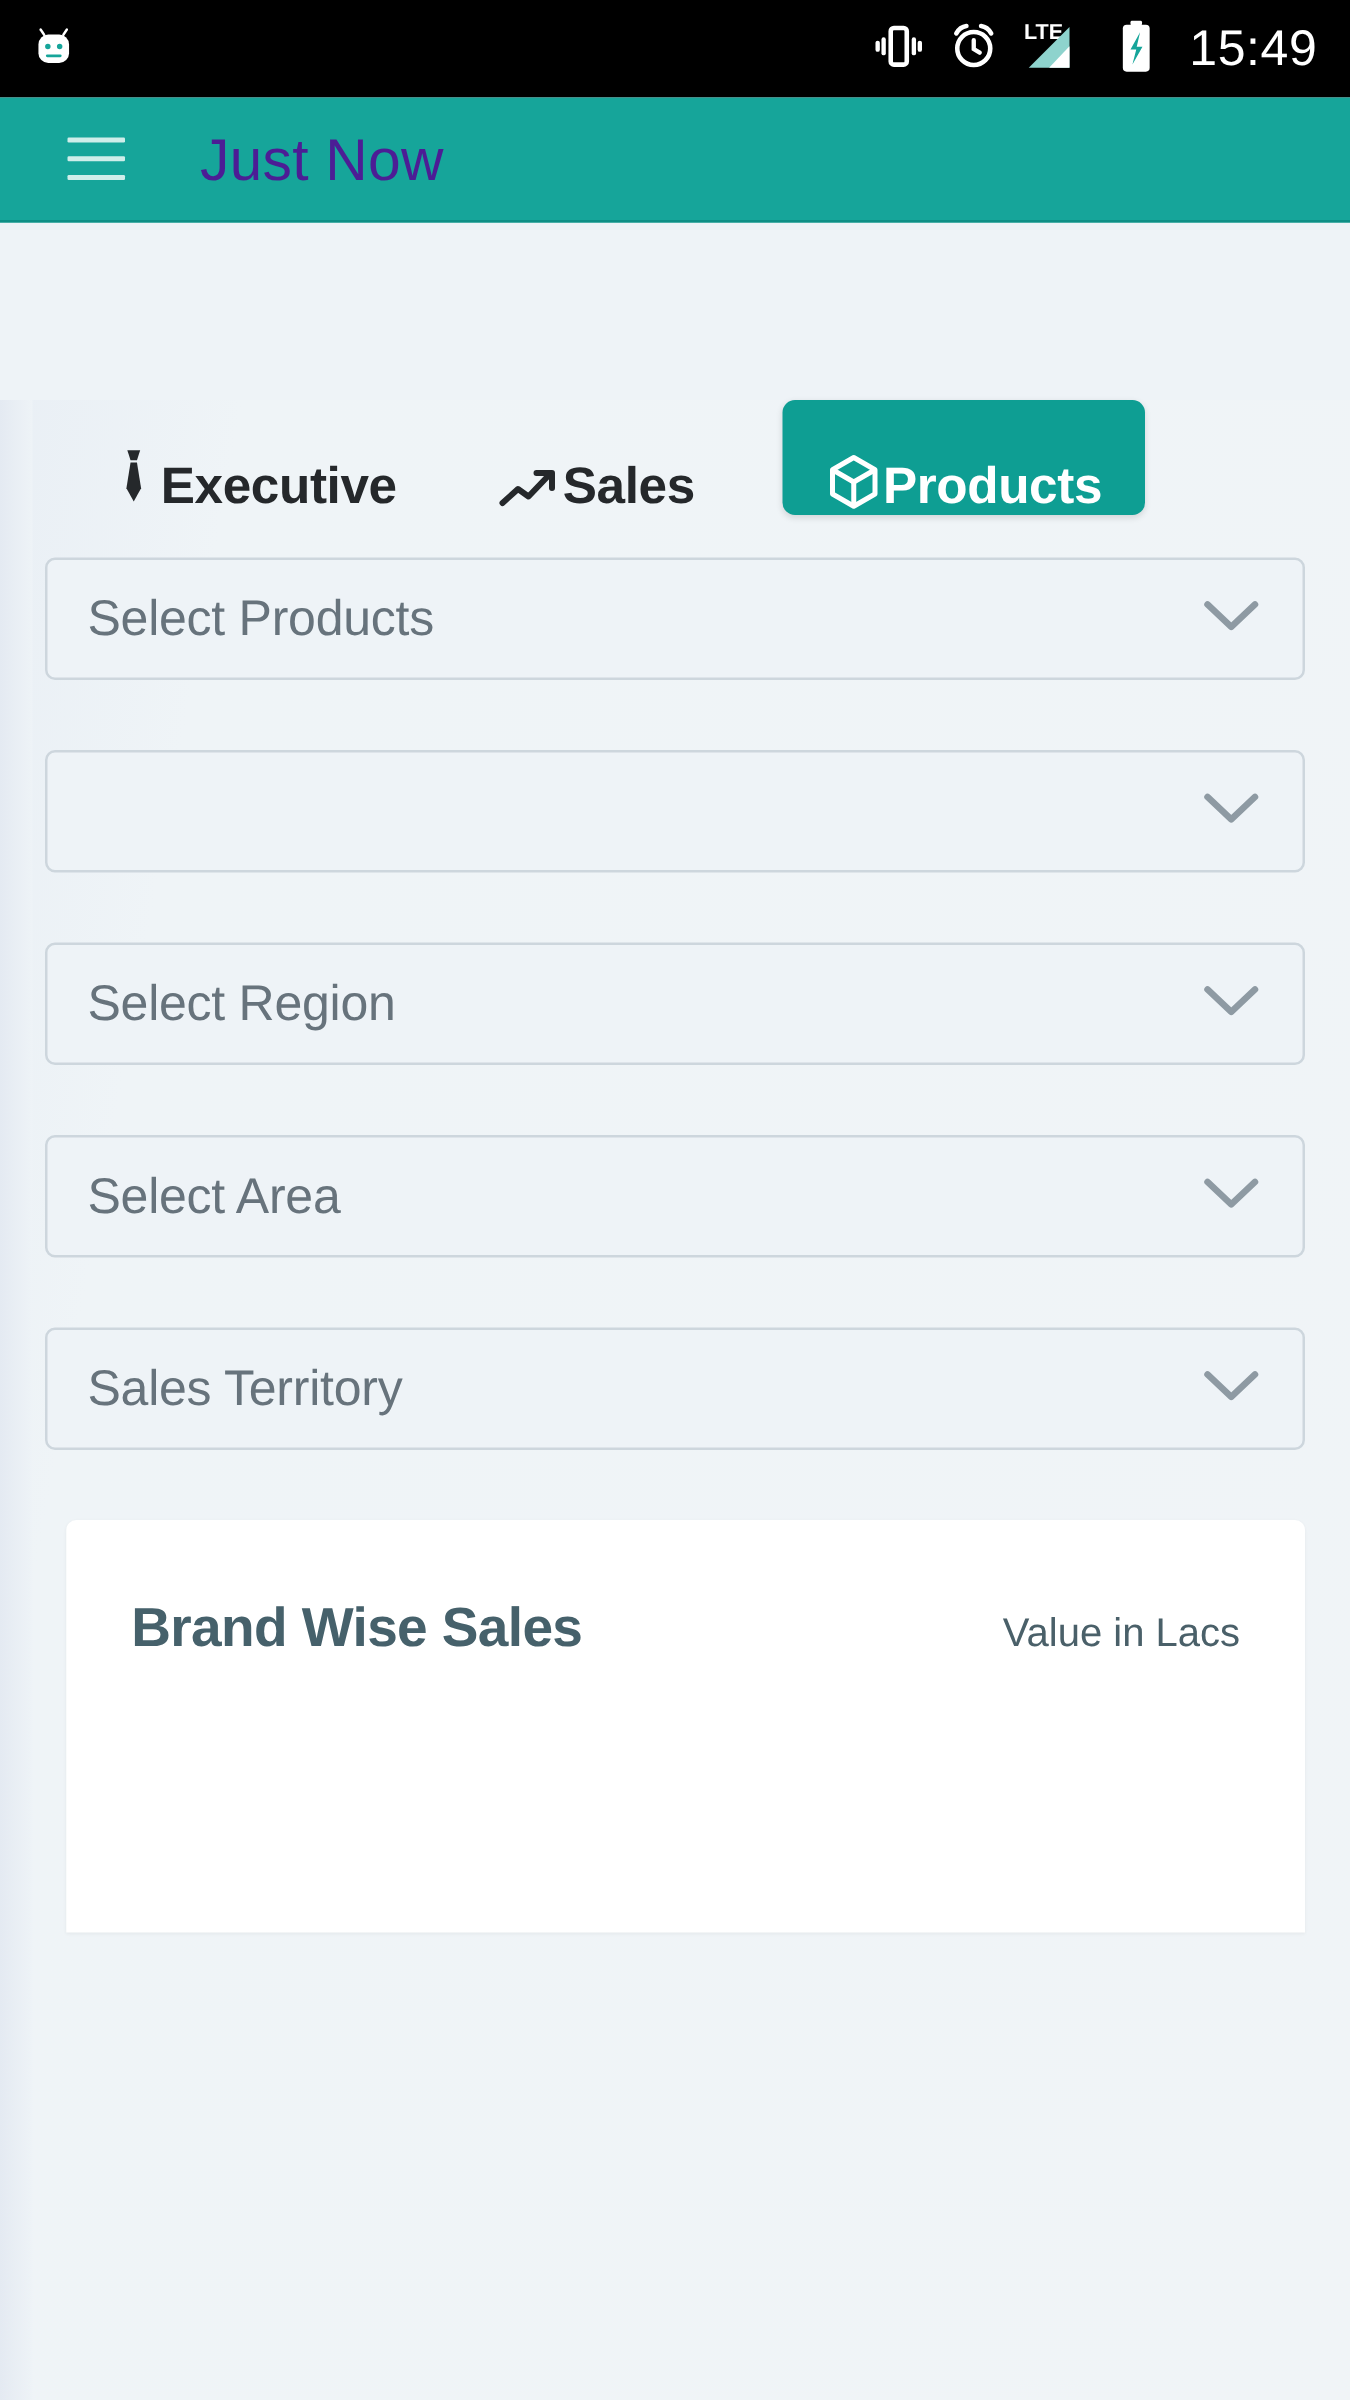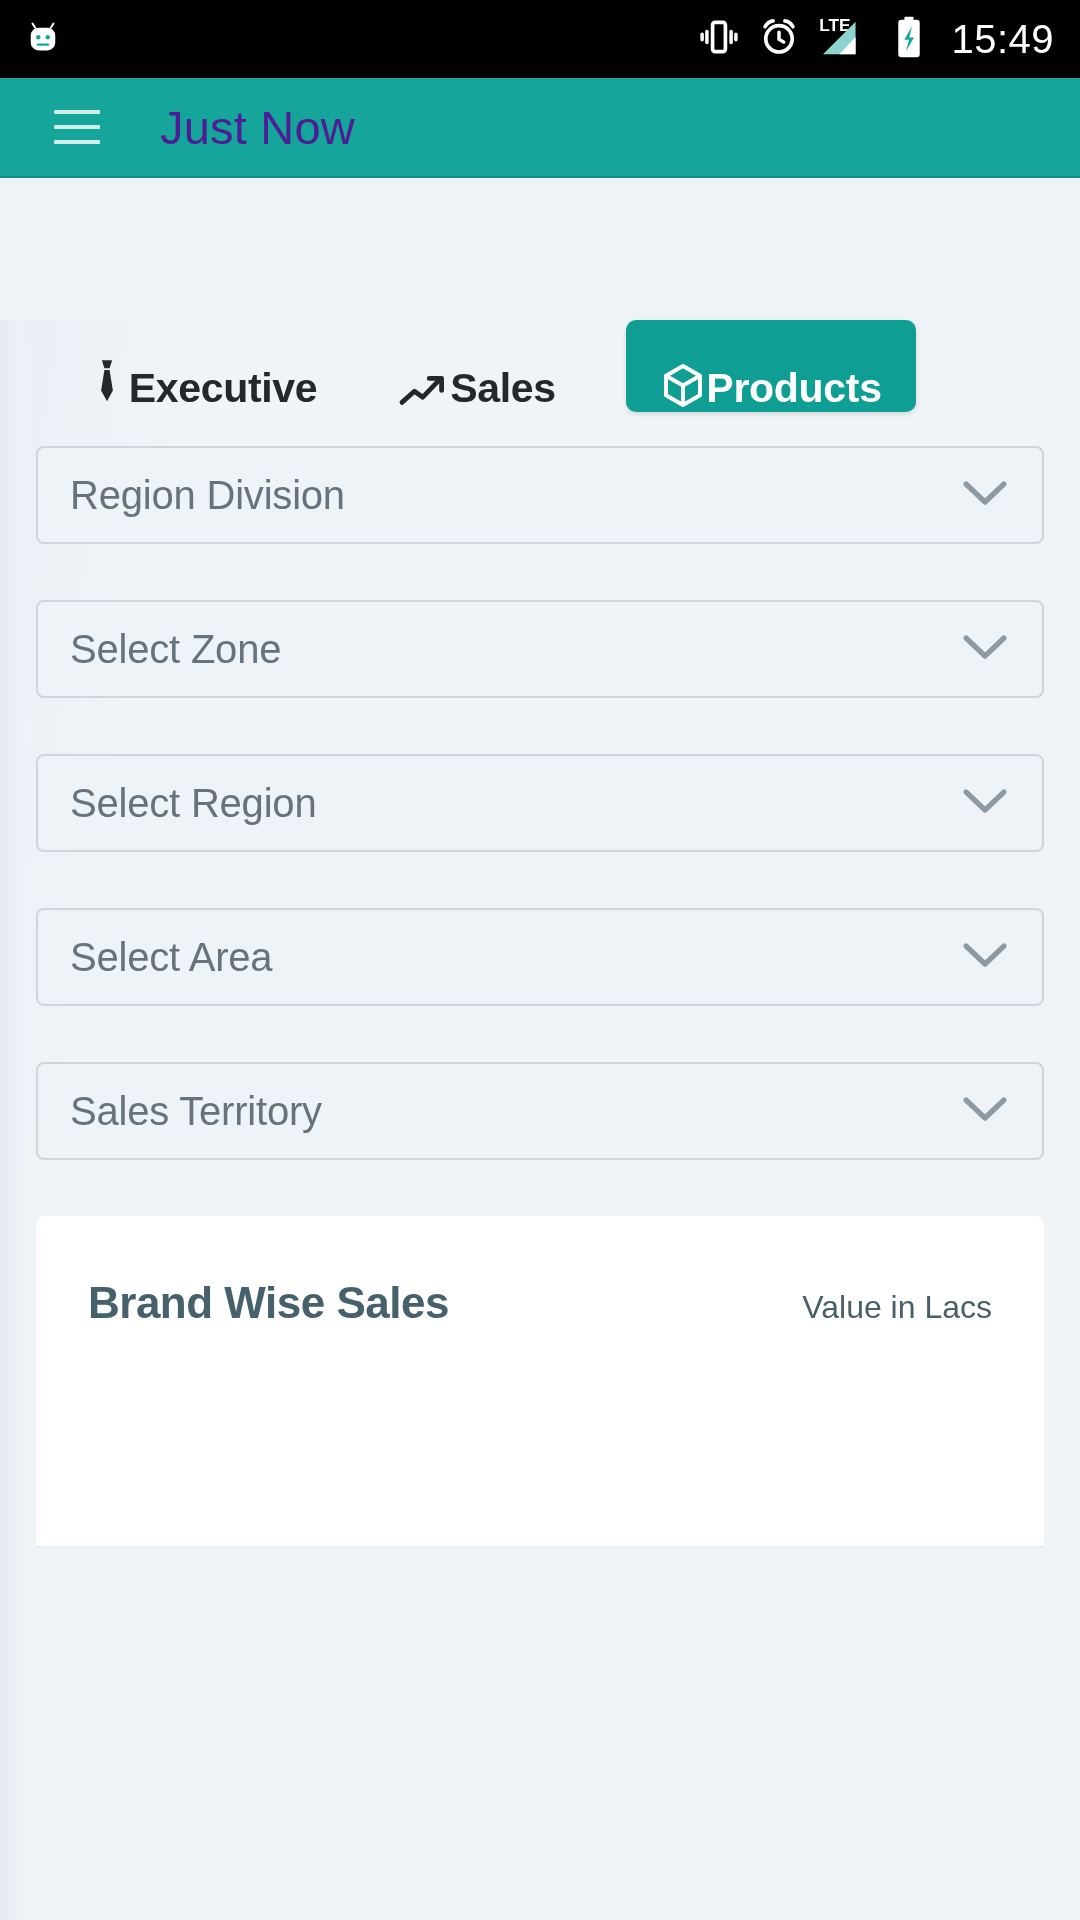--- a/index.html
+++ b/index.html
@@ -95,20 +95,21 @@
   }
 
   
   .card {
     margin-top: 6px;
     background: #ffffff;
     border-radius: 8px 8px 0 0;
     padding: 62px 52px 0 52px;
     height: 330px;
     box-shadow: 0 1px 3px rgba(0,0,0,0.05);
+    margin-left: 17px;
   }
   .card-head { display: flex; align-items: baseline; }
   .card-title {
     font-size: 44px; font-weight: 700; color: #46616b; letter-spacing: -0.5px;
   }
   .card-subtitle {
     margin-left: auto; font-size: 32px; color: #4a6069; font-weight: 400;
   }
 </style>
 </head>
@@ -210,30 +211,29 @@
           <path d="M11.5 11.8 L11.5 21.5" fill="none" stroke="#ffffff" stroke-width="2" stroke-linejoin="round"></path>
         </svg>
       </span>
       <span class="tab-label">Products</span>
     </div>
   </div>
 
   <div class="select-list">
 
     <div class="select-box">
-      <span class="select-placeholder">Region Division</span>
-      <span class="select-chevron">
-        <svg width="46" height="30" viewBox="0 0 23 15">
-            <path d="M2 3 L11.5 12 L21 3" fill="none" stroke="#8e9aa3" stroke-width="2.6" stroke-linecap="round" stroke-linejoin="round"></path>
-          </svg>
-      </span>
-    </div>
-
-    <div class="select-box">
-      <span class="select-placeholder">Select Zone</span>
+      <span class="select-placeholder">Select Products</span>
+      <span class="select-chevron">
+        <svg width="46" height="30" viewBox="0 0 23 15">
+            <path d="M2 3 L11.5 12 L21 3" fill="none" stroke="#8e9aa3" stroke-width="2.6" stroke-linecap="round" stroke-linejoin="round"></path>
+          </svg>
+      </span>
+    </div>
+
+    <div class="select-box">
       <span class="select-chevron">
         <svg width="46" height="30" viewBox="0 0 23 15">
             <path d="M2 3 L11.5 12 L21 3" fill="none" stroke="#8e9aa3" stroke-width="2.6" stroke-linecap="round" stroke-linejoin="round"></path>
           </svg>
       </span>
     </div>
 
     <div class="select-box">
       <span class="select-placeholder">Select Region</span>
       <span class="select-chevron">

